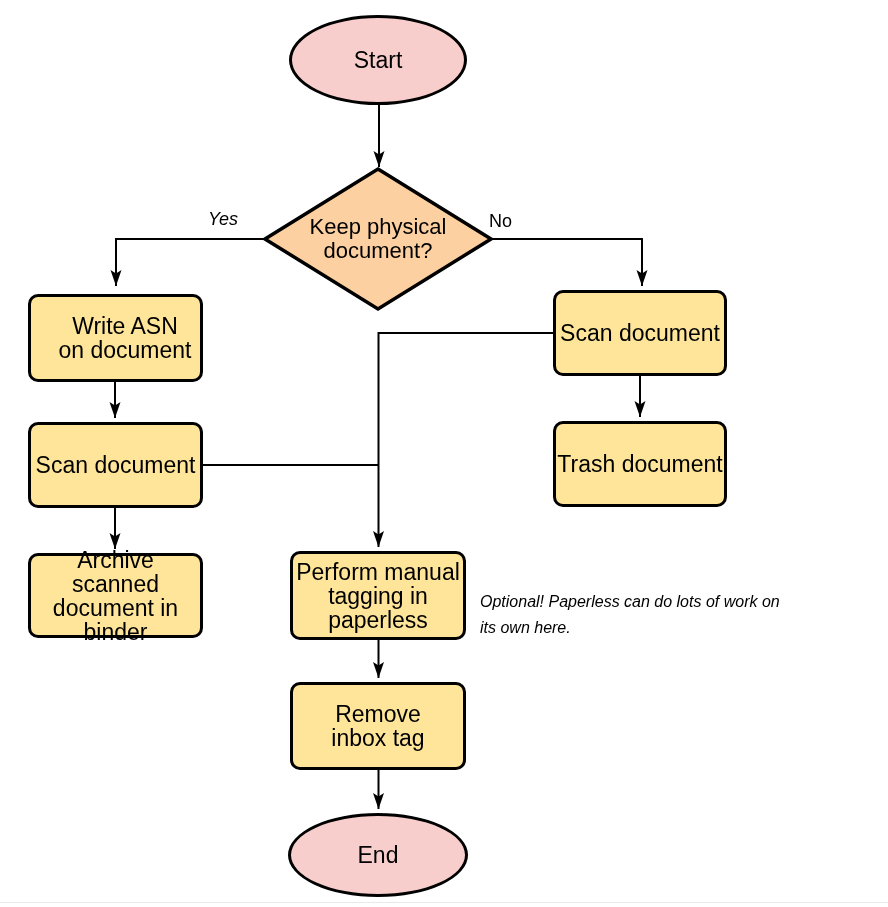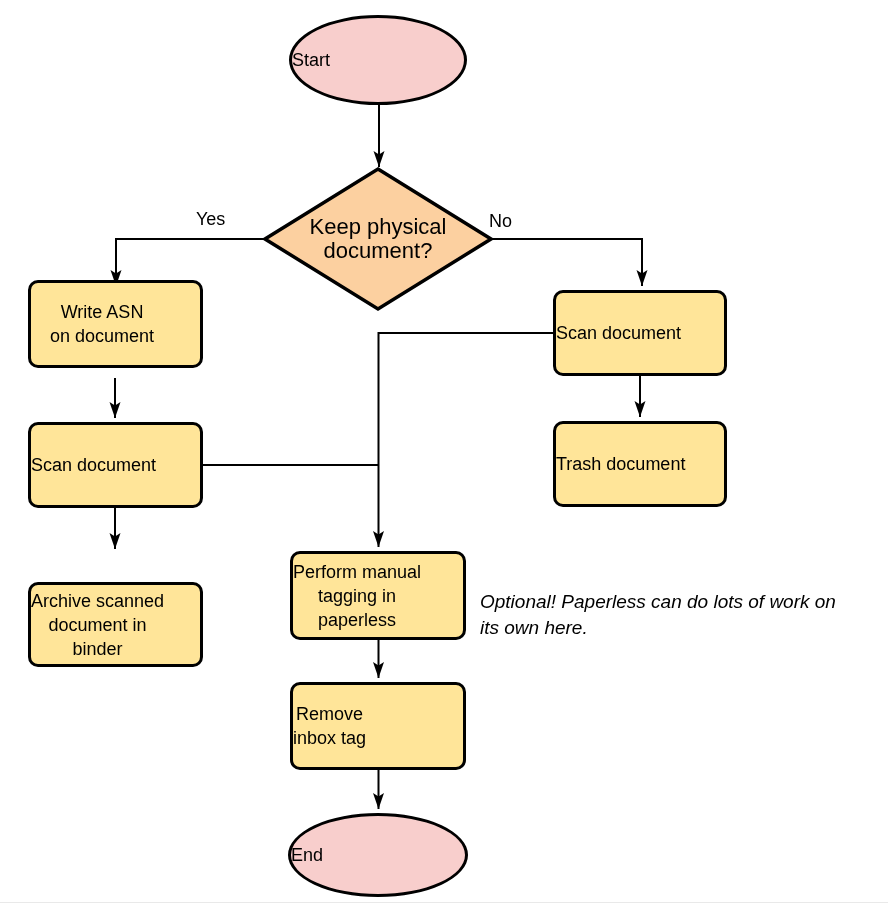--- a/index.html
+++ b/index.html
@@ -14,23 +14,23 @@
   }
   svg.connectors {
     position: absolute;
     left: 0; top: 0;
     width: 888px; height: 907px;
   }
   .node {
     position: absolute;
     display: flex;
     align-items: center;
-    justify-content: flex-start;
+    justify-content: center;
     text-align: center;
-    font-size: 18px;
+    font-size: 23px;
     line-height: 24px;
     white-space: pre-line;
     box-sizing: border-box;
     z-index: 2;
   }
   .process {
     background: #ffe599;
     border: 3px solid #000000;
     border-radius: 10px;
   }
@@ -59,21 +59,21 @@
     position: absolute;
     font-size: 18px;
     line-height: 20px;
     z-index: 3;
     background: #ffffff;
     padding: 0 2px;
   }
   .note {
     position: absolute;
     font-style: italic;
-    font-size: 19px;
+    font-size: 16px;
     line-height: 26px;
     white-space: pre-line;
     z-index: 2;
   }
   .bottom-divider {
     position: absolute;
     left: 0;
     top: 902px;
     width: 888px;
     height: 1px;
@@ -110,31 +110,31 @@
   </div>
 
   <div class="diamond-wrap" style="left:262px; top:166px; width:232px; height:146px;">
     <svg width="232" height="146" viewBox="0 0 232 146" xmlns="http://www.w3.org/2000/svg">
       <polygon points="116,3 229,73 116,143 3,73" fill="#fcd0a0" stroke="#000000" stroke-width="3.5" stroke-linejoin="miter"></polygon>
     </svg>
     <div class="diamond-label">Keep physical
 document?</div>
   </div>
 
-  <div class="edge-label" style="left:194px; top:209px;">Yes</div>
+  <div class="edge-label" style="left:206px; top:209px;font-style:italic;">Yes</div>
   <div class="edge-label" style="left:487px; top:211px;">No</div>
 
-  <div class="node process" style="left:28px; top:280px; width:175px; height:88px;padding-left:19px;">
+  <div class="node process" style="left:28px; top:294px; width:175px; height:88px;padding-left:19px;">
     <span>Write ASN
 on document</span>
   </div>
   <div class="node process" style="left:28px; top:422px; width:175px; height:86px;">
     <span>Scan document</span>
   </div>
-  <div class="node process" style="left:28px; top:553px; width:175px; height:85px;margin-top:29px;">
+  <div class="node process" style="left:28px; top:553px; width:175px; height:85px;">
     <span>Archive scanned
 document in
 binder</span>
   </div>
 
   <div class="node process" style="left:553px; top:290px; width:174px; height:86px;">
     <span>Scan document</span>
   </div>
   <div class="node process" style="left:290px; top:551px; width:176px; height:89px;">
     <span>Perform manual

